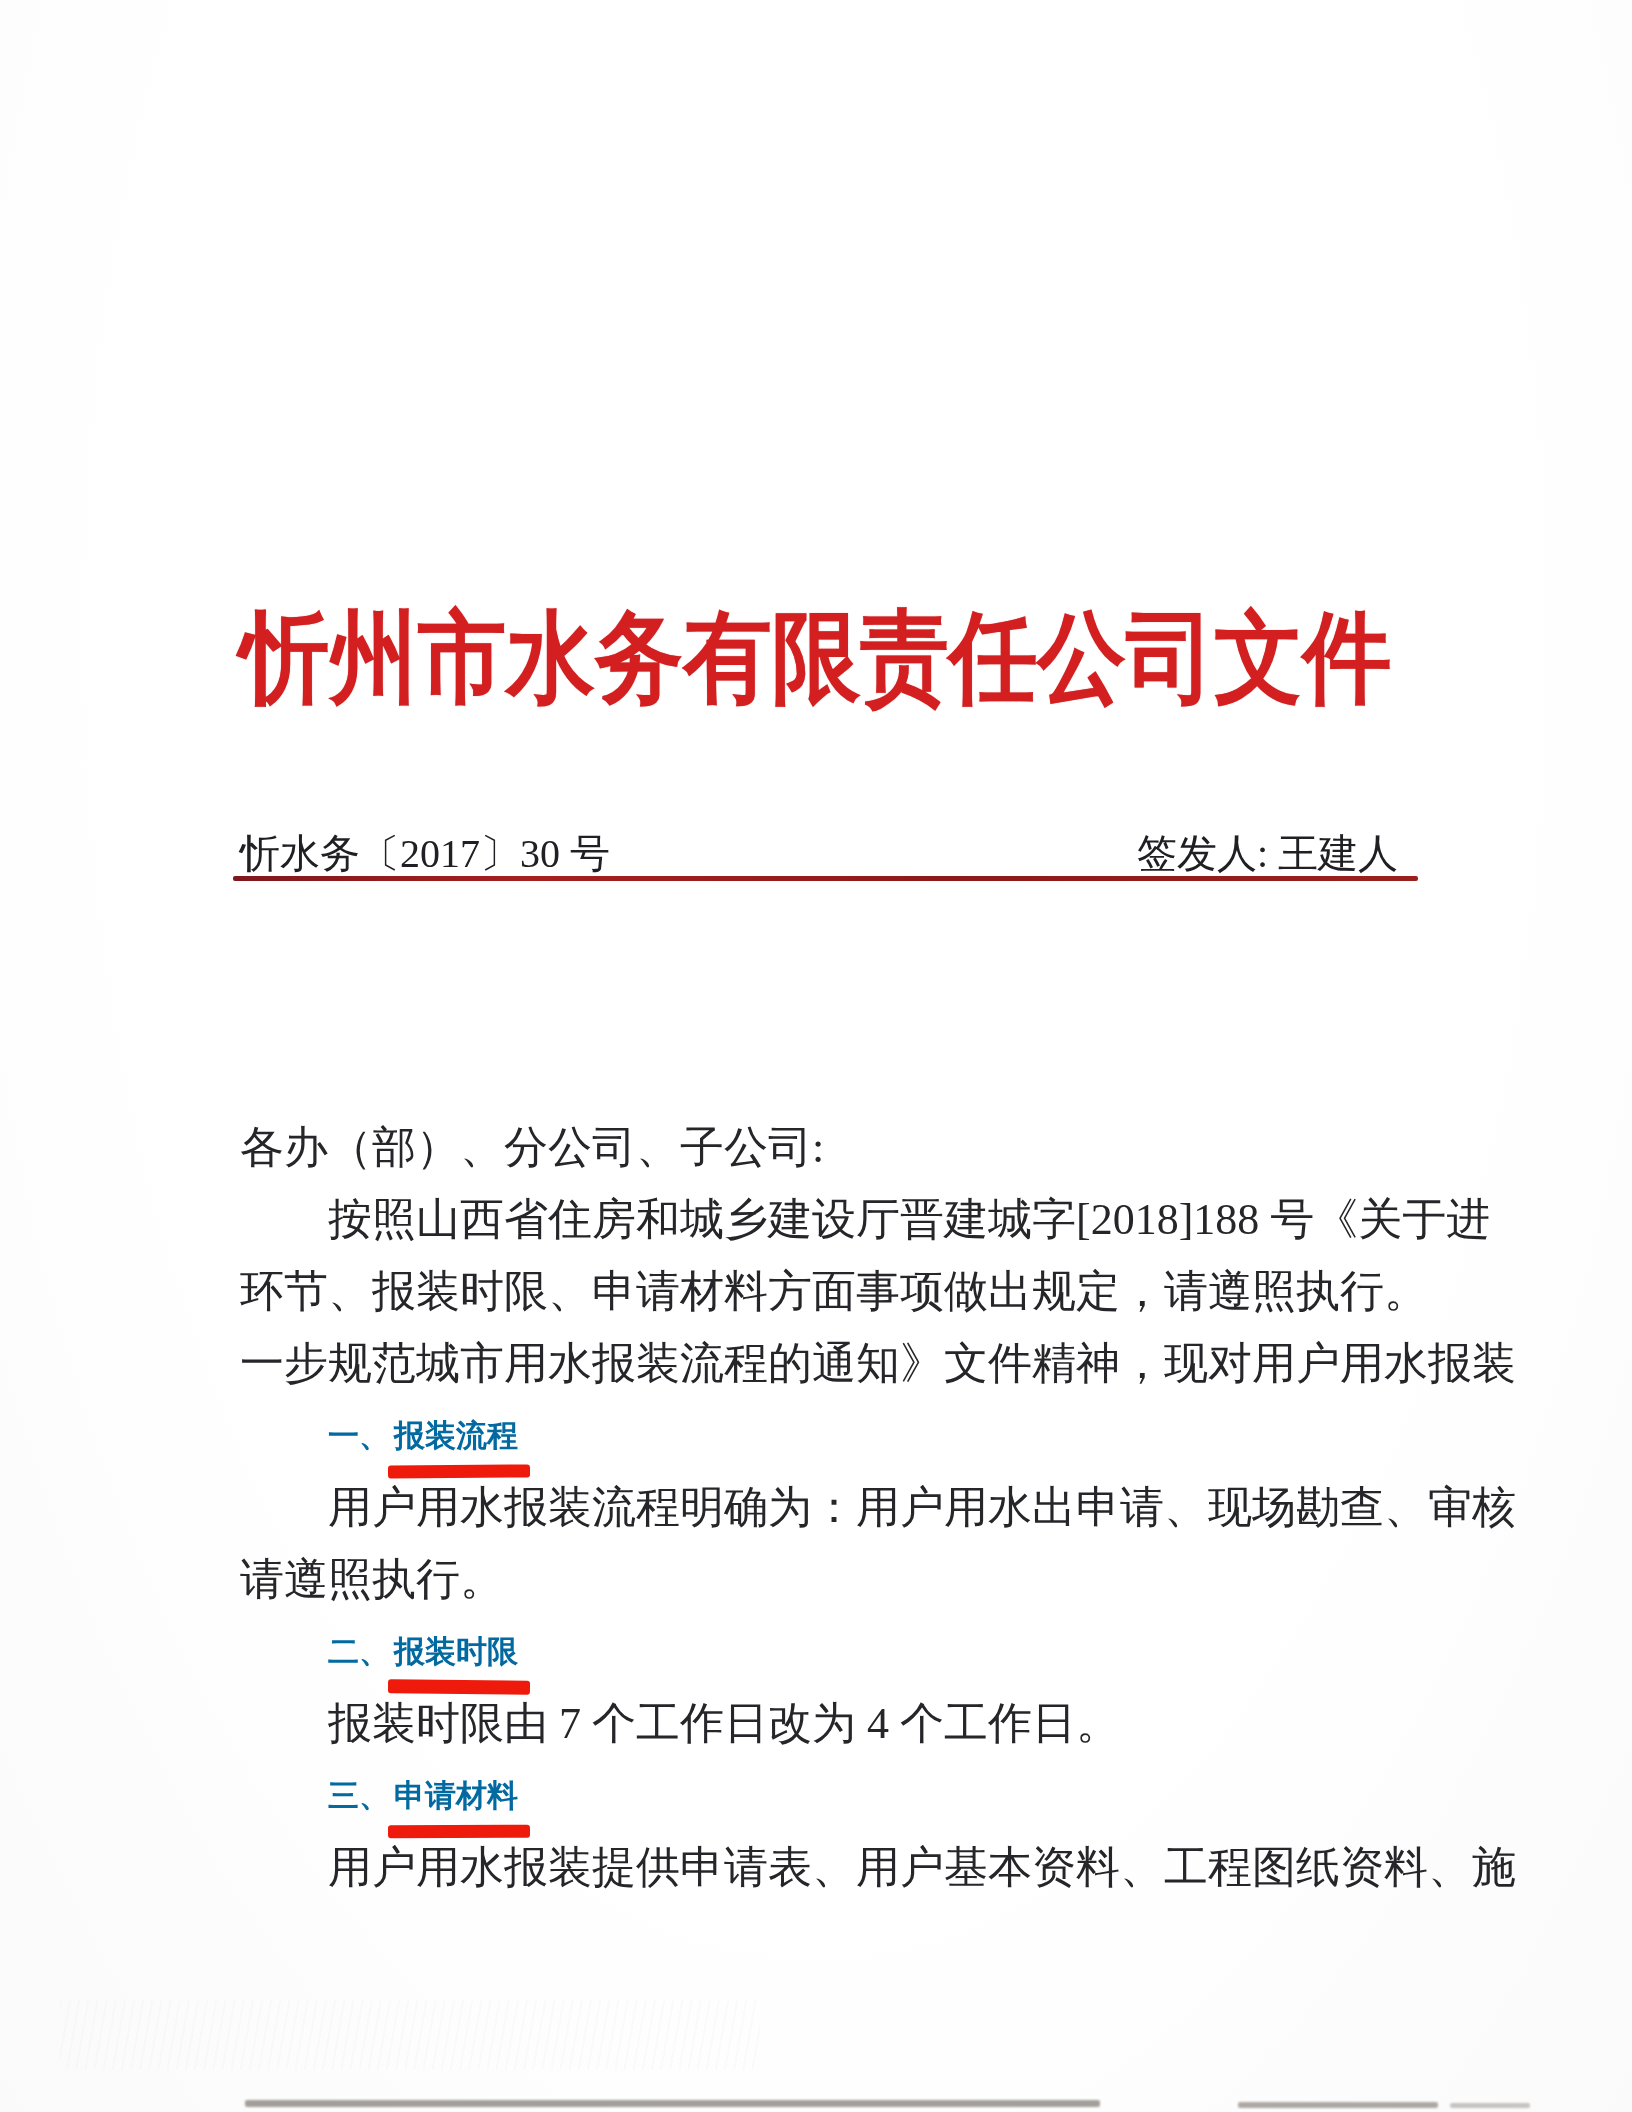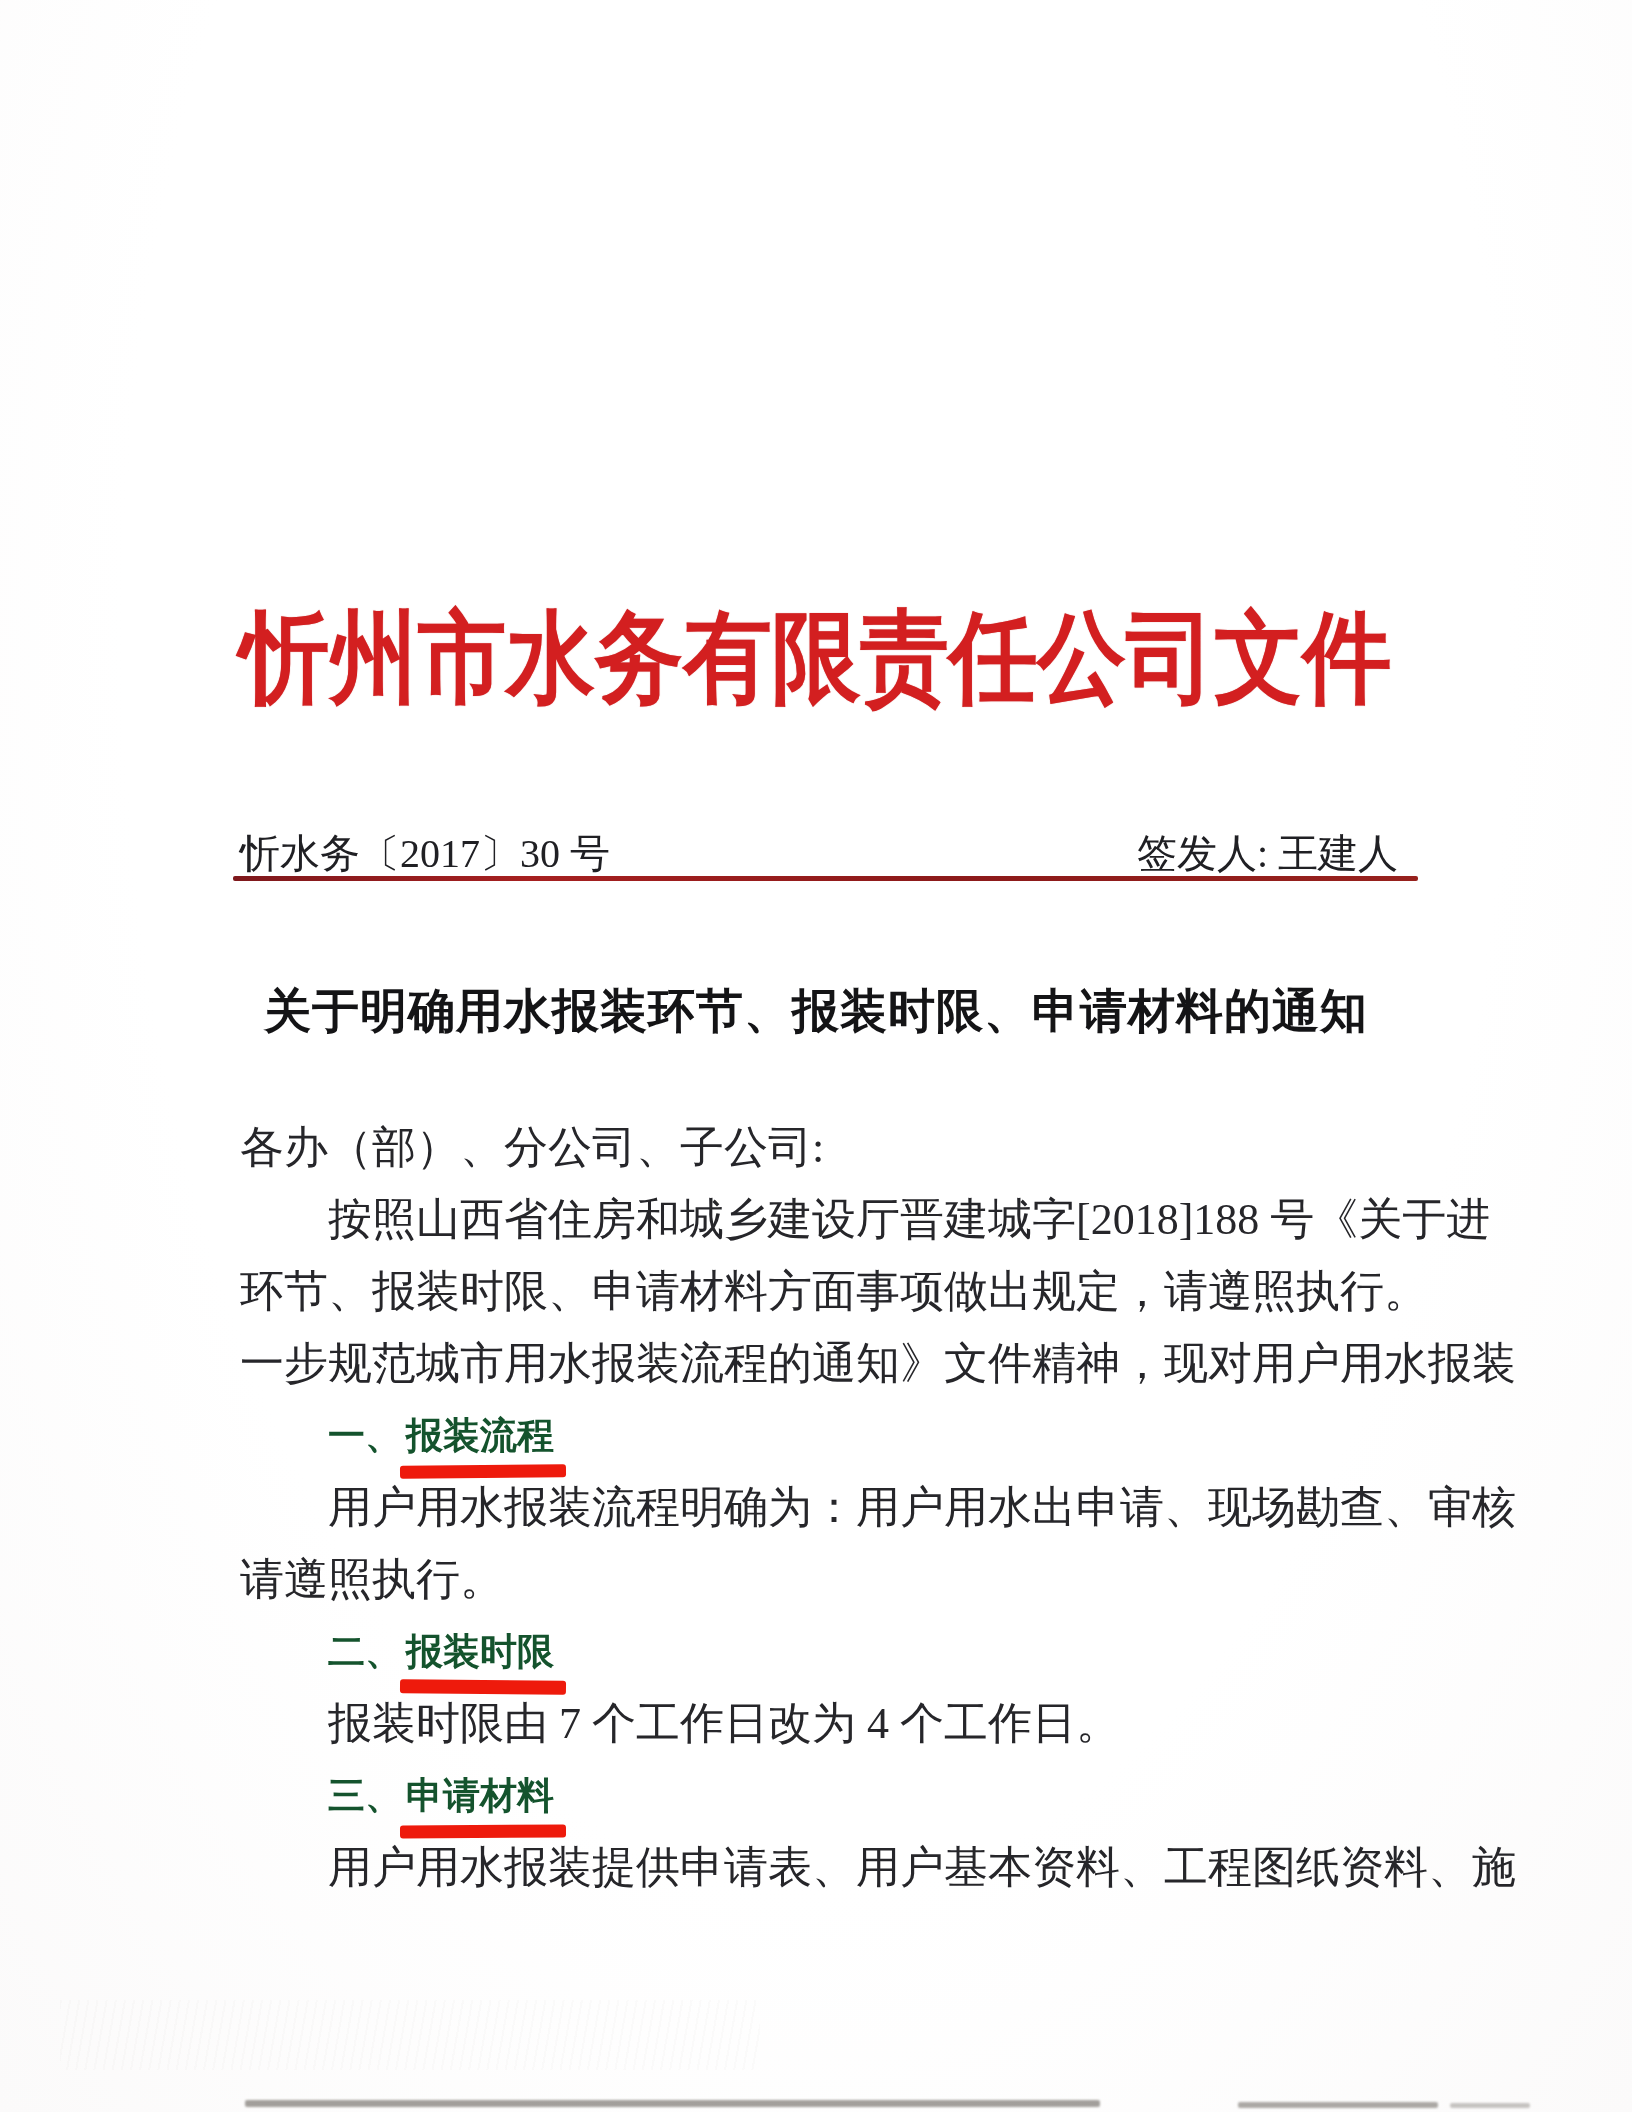--- a/index.html
+++ b/index.html
@@ -78,22 +78,22 @@
   .bline{
     height:72px;
     line-height:72px;
     font-size:44px;
     white-space:nowrap;
     color:var(--ink);
   }
   .bline.heading{
     font-family:"Liberation Sans","DejaVu Sans",sans-serif;
     font-weight:bold;
-    font-size:37px;
-    color:#14532d;
+    font-size:31px;
+    color:#0369a1;
     padding-left:88px;
   }
   .hnum{margin-right:4px;}
   .hl{position:relative;display:inline-block;}
   .hl::after{
     content:"";
     position:absolute;
     left:-6px; right:-12px;
     bottom:-6px;
     height:13px;
@@ -130,21 +130,20 @@
 
   <h1 class="org-title">忻州市水务有限责任公司文件</h1>
 
   <div class="doc-info">
     <span>忻水务〔2017〕30 号</span>
     <span>签发人: 王建人</span>
   </div>
 
   <div class="red-rule"></div>
 
-  <h2 class="doc-title">关于明确用水报装环节、报装时限、申请材料的通知</h2>
 
   <div class="doc-body" id="doc-body">
       <div class="bline" style="padding-left: 0px;">各办（部）、分公司、子公司:</div>
       <div class="bline" style="padding-left: 88px;">按照山西省住房和城乡建设厅晋建城字[2018]188 号《关于进</div>
       <div class="bline" style="padding-left: 0px;">环节、报装时限、申请材料方面事项做出规定，请遵照执行。</div>
       <div class="bline" style="padding-left: 0px;">一步规范城市用水报装流程的通知》文件精神，现对用户用水报装</div>
       <div class="bline heading"><span class="hnum">一、</span><span class="hl u1">报装流程</span></div>
       <div class="bline" style="padding-left: 88px;">用户用水报装流程明确为：用户用水出申请、现场勘查、审核</div>
       <div class="bline" style="padding-left: 0px;">请遵照执行。</div>
       <div class="bline heading"><span class="hnum">二、</span><span class="hl u2">报装时限</span></div>

